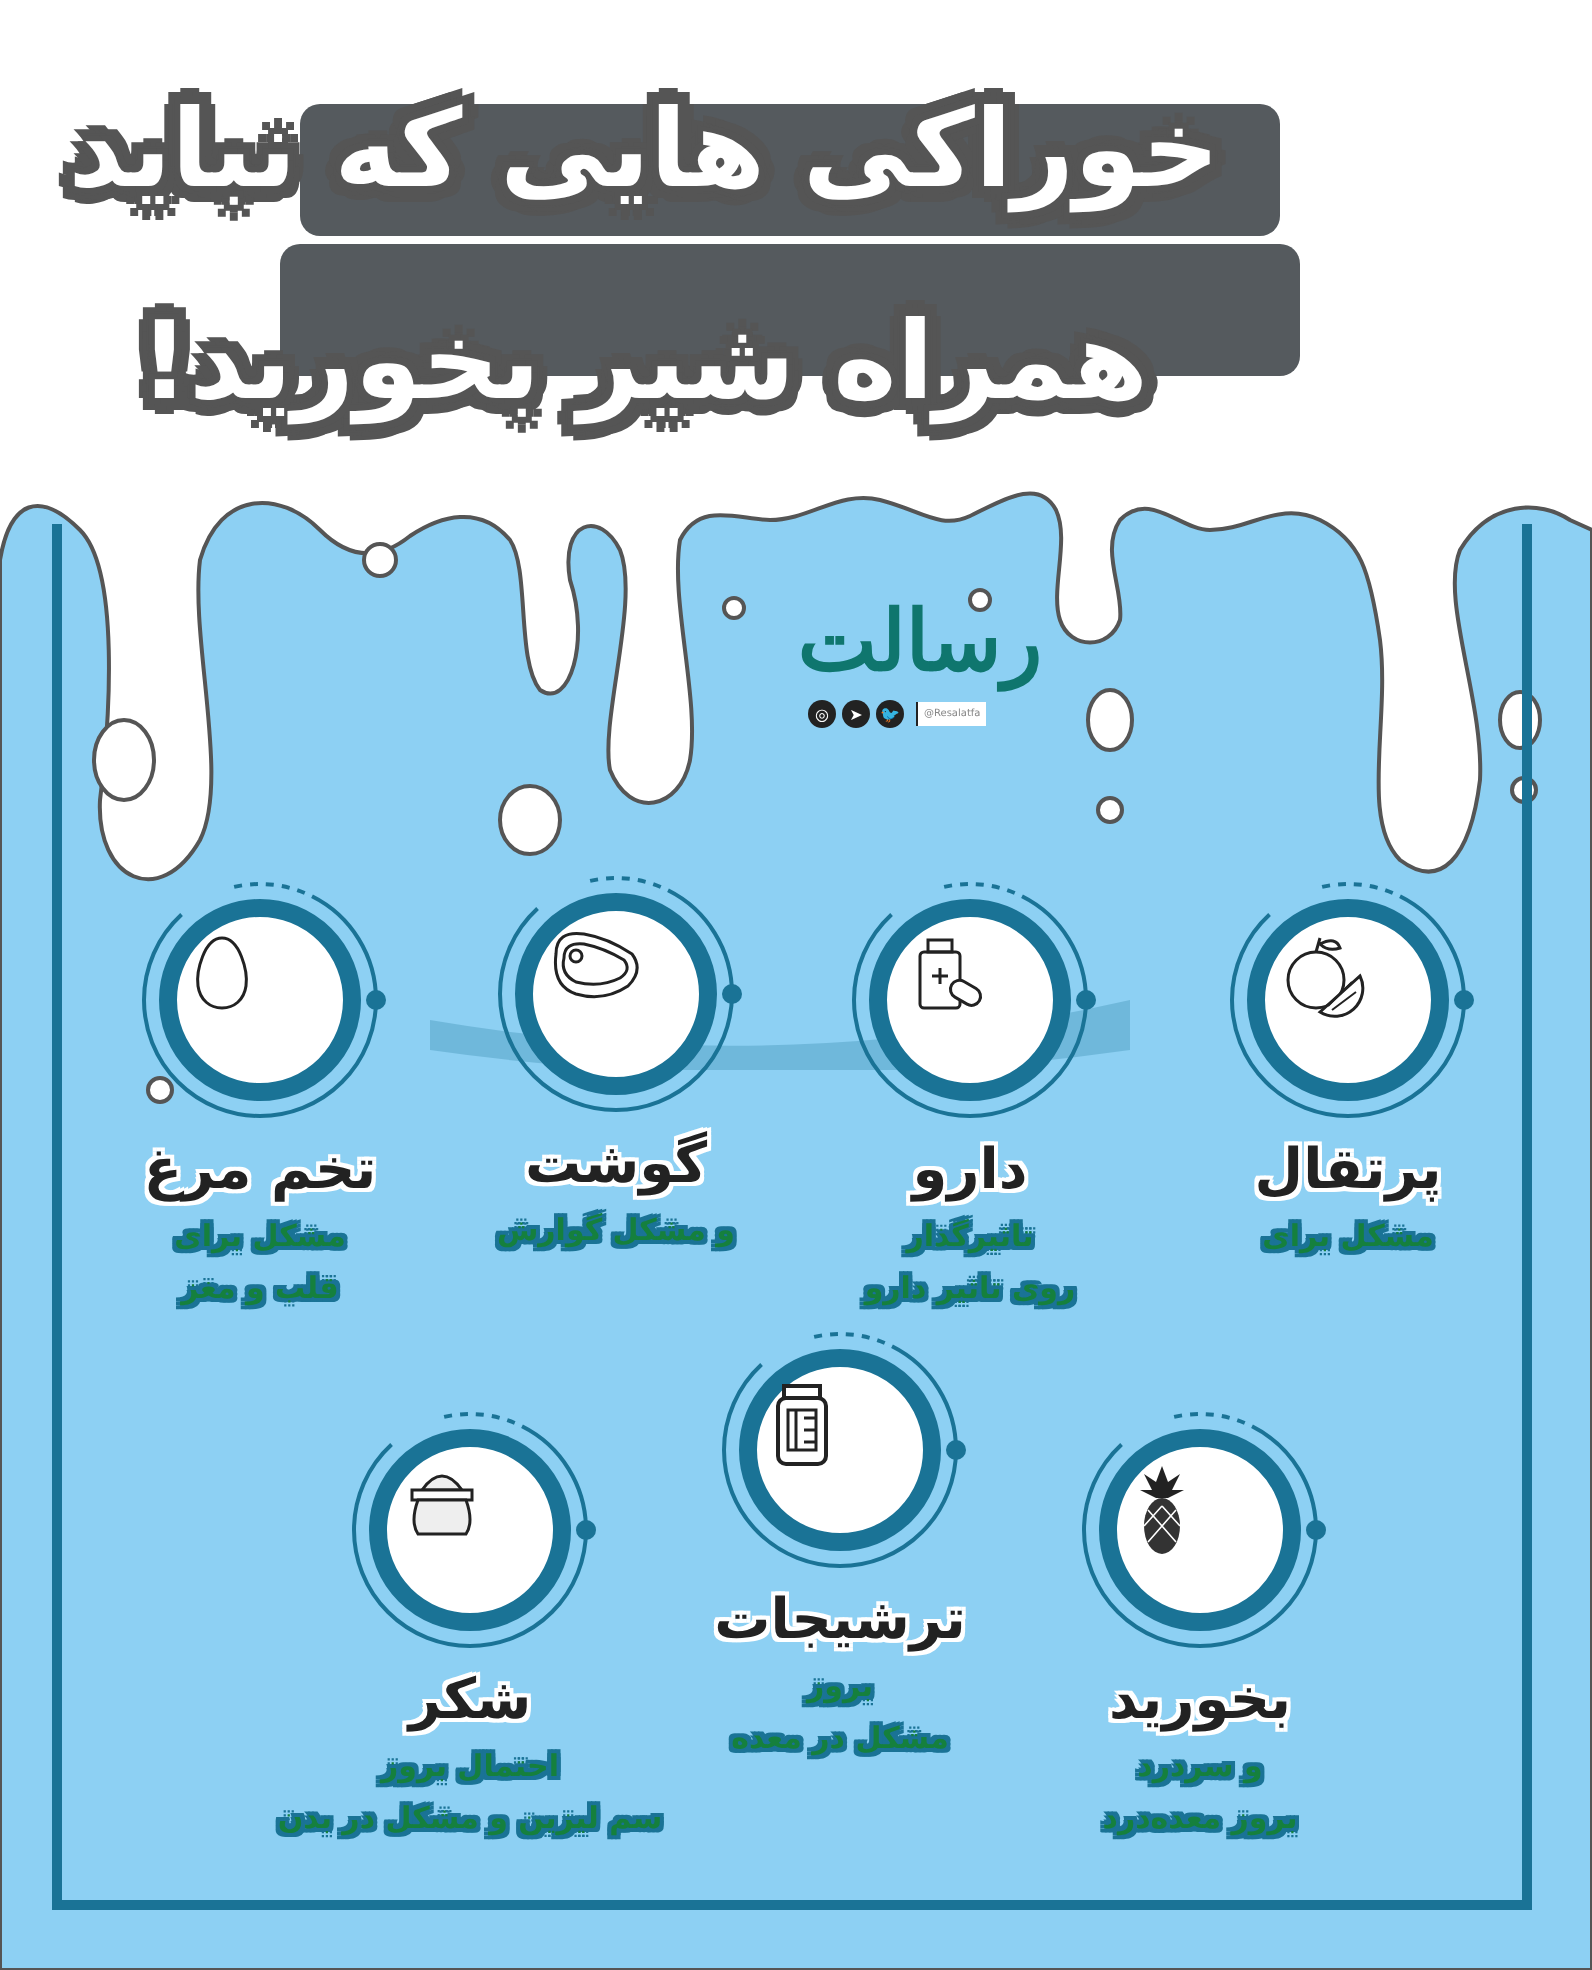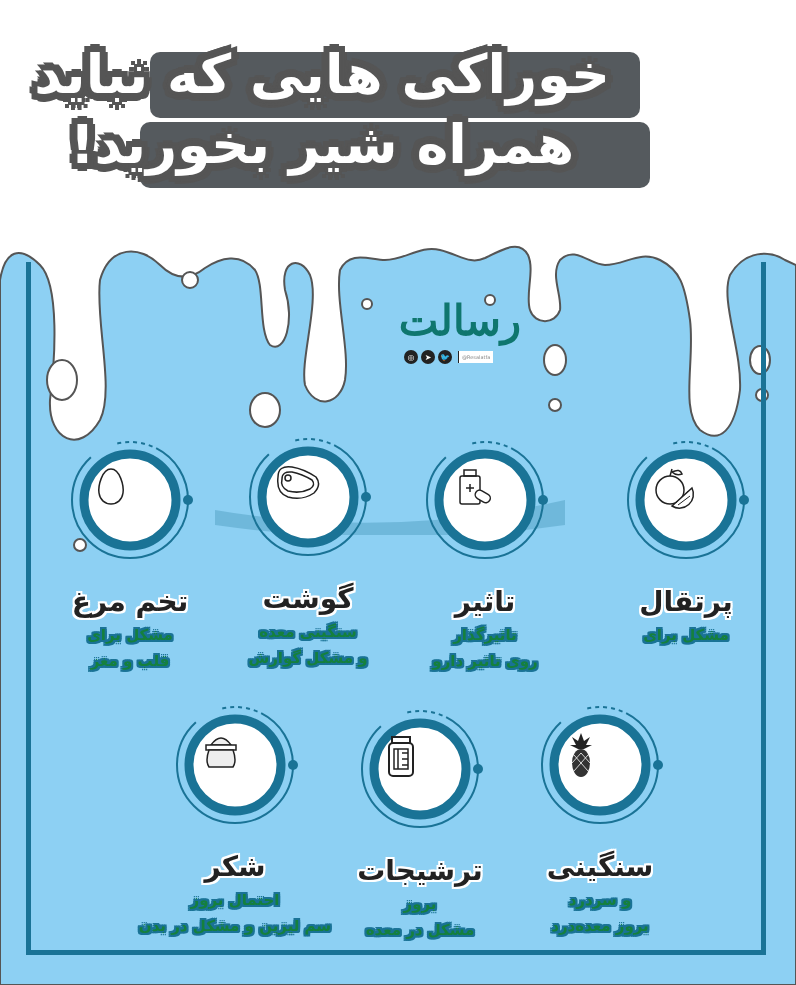--- a/index.html
+++ b/index.html
@@ -52,40 +52,40 @@
   .item {
     position:absolute; width:180px; direction:rtl; text-align:center;
   }
   .ring-area { position:relative; width:130px; height:130px; margin:0 auto; }
   .ring-area svg { position:absolute; left:0; top:0; }
   .icon-box {
     position:absolute; left:31px; top:31px; width:68px; height:68px;
     display:flex; align-items:center; justify-content:center;
   }
   .name {
-    font-weight:bold; font-size:28px; color:#222; margin-top:17px; line-height:40px;
+    font-weight:bold; font-size:28px; color:#222; margin-top:0px; line-height:40px;
     text-shadow: 2px 2px 0 #fff, -2px -2px 0 #fff, 2px -2px 0 #fff, -2px 2px 0 #fff, 0 2px 0 #fff, 0 -2px 0 #fff, 2px 0 0 #fff, -2px 0 0 #fff;
   }
   .desc {
     font-weight:bold; font-size:15px; color:#15803d; line-height:26px;
     text-shadow: 2px 2px 0 #1a7396, -2px -2px 0 #1a7396, 2px -2px 0 #1a7396, -2px 2px 0 #1a7396, 0 2px 0 #1a7396, 0 -2px 0 #1a7396, 2px 0 0 #1a7396, -2px 0 0 #1a7396;
   }
   .watermark {
     position:absolute; left:215px; top:455px; width:350px; height:80px;
     opacity:0.25;
   }
 </style>
 </head>
 <body>
 
 <div class="title-wrap">
   <div class="title-bg" style="left:150px;top:12px;width:490px;height:66px;"></div>
   <div class="title-bg" style="left:140px;top:82px;width:510px;height:66px;"></div>
   <span class="title-line" style="position:relative;">خوراکی هایی که نباید</span>
-  <span class="title-line" style="position:relative;">همراه شیر بخورید!</span>
+  <span class="title-line" style="position:relative;margin-top:36px;">همراه شیر بخورید!</span>
 </div>
 
 <svg class="milk" width="796" height="745" viewBox="0 0 796 745">
   <path d="M0,745 L0,40 C5,10 20,5 40,25 C60,45 55,120 50,160 C48,200 80,215 100,180 C115,150 95,80 100,40 C110,5 140,5 160,25 C175,40 190,40 205,28 C220,18 240,12 255,30 C265,45 258,90 270,105 C285,115 295,80 285,50 C280,20 300,15 310,35 C320,60 300,120 305,145 C315,170 340,165 345,140 C350,110 335,60 340,30 C350,10 370,20 385,20 C405,20 420,5 440,10 C460,15 470,25 485,18 C505,8 520,0 528,15 C535,30 525,55 530,70 C535,85 555,85 560,70 C562,55 550,35 560,20 C575,5 590,25 605,25 C625,25 640,10 660,20 C680,30 685,45 690,80 C695,120 680,170 700,190 C720,205 735,190 740,150 C742,110 720,60 730,35 C745,10 770,10 785,20 L796,25 L796,745 Z" fill="#8dd0f3" stroke="#555" stroke-width="2"></path>
   <ellipse cx="62" cy="140" rx="15" ry="20" fill="#fff" stroke="#555" stroke-width="2"></ellipse>
   <circle cx="80" cy="305" r="6" fill="#fff" stroke="#555" stroke-width="2"></circle>
   <ellipse cx="265" cy="170" rx="15" ry="17" fill="#fff" stroke="#555" stroke-width="2"></ellipse>
   <circle cx="190" cy="40" r="8" fill="#fff" stroke="#555" stroke-width="2"></circle>
   <circle cx="490" cy="60" r="5" fill="#fff" stroke="#555" stroke-width="2"></circle>
   <ellipse cx="555" cy="120" rx="11" ry="15" fill="#fff" stroke="#555" stroke-width="2"></ellipse>
@@ -103,21 +103,21 @@
   <span class="soc">◎</span>
   <span class="soc">➤</span>
   <span class="soc">🐦</span>
   <span class="handle">@Resalatfa</span>
 </div>
 
 <svg class="watermark" viewBox="0 0 350 80">
   <path d="M0,55 Q175,85 350,45 L350,70 Q175,95 0,70 Z" fill="#1a7396"></path>
 </svg>
 
-<div class="item" style="left:596px;top:435px;">
+<div class="item" style="left:584px;top:435px;">
   <div class="ring-area">
     <svg width="130" height="130">
       <circle cx="65" cy="65" r="58" fill="none" stroke="#1a7396" stroke-width="2" stroke-dasharray="230 30 4 4 4 4 4 4 4 4 4 4"></circle>
       <circle cx="65" cy="65" r="46" fill="#fff" stroke="#1a7396" stroke-width="9"></circle>
       <circle cx="123" cy="65" r="5" fill="#1a7396"></circle>
     </svg>
     <div class="icon-box">
       <svg width="44" height="44" viewBox="0 0 44 44">
           <circle cx="18" cy="24" r="14" fill="none" stroke="#222" stroke-width="1.5"></circle>
           <path d="M18,10 L20,3 M20,6 Q28,2 30,8 Q24,10 20,6" fill="none" stroke="#222" stroke-width="1.5"></path>
@@ -139,42 +139,41 @@
     </svg>
     <div class="icon-box">
       <svg width="44" height="44" viewBox="0 0 44 44">
           <rect x="13" y="4" width="12" height="6" fill="none" stroke="#222" stroke-width="1.5"></rect>
           <rect x="9" y="10" width="20" height="28" rx="2" fill="none" stroke="#222" stroke-width="1.5"></rect>
           <path d="M15,22 h8 M19,18 v8" stroke="#222" stroke-width="1.5"></path>
           <rect x="24" y="26" width="16" height="9" rx="4.5" fill="#fff" stroke="#222" stroke-width="1.5" transform="rotate(30 32 30)"></rect>
         </svg>
     </div>
   </div>
-  <div class="name">تاثیر</div>
+  <div class="name">دارو</div>
   <div class="desc">تاثیرگذار</div>
   <div class="desc">روی تاثیر دارو</div>
 </div>
 
 <div class="item" style="left:218px;top:432px;">
   <div class="ring-area">
     <svg width="130" height="130">
       <circle cx="65" cy="65" r="58" fill="none" stroke="#1a7396" stroke-width="2" stroke-dasharray="230 30 4 4 4 4 4 4 4 4 4 4"></circle>
       <circle cx="65" cy="65" r="46" fill="#fff" stroke="#1a7396" stroke-width="9"></circle>
       <circle cx="123" cy="65" r="5" fill="#1a7396"></circle>
     </svg>
     <div class="icon-box">
       <svg width="48" height="40" viewBox="0 0 48 40">
           <path d="M4,14 Q4,2 18,4 Q30,6 42,14 Q48,22 40,30 Q28,38 14,34 Q2,30 4,14 Z" fill="none" stroke="#222" stroke-width="1.5"></path>
           <path d="M8,16 Q8,8 18,9 Q28,11 38,17 Q42,22 36,26 Q26,31 14,28 Q6,24 8,16 Z" fill="none" stroke="#222" stroke-width="1.5"></path>
           <circle cx="14" cy="15" r="3" fill="none" stroke="#222" stroke-width="1.5"></circle>
         </svg>
     </div>
   </div>
   <div class="name">گوشت</div>
-  <div class="desc">سنگینی معده</div>
   <div class="desc">و مشکل گوارش</div>
 </div>
 
 <div class="item" style="left:40px;top:435px;">
   <div class="ring-area">
     <svg width="130" height="130">
       <circle cx="65" cy="65" r="58" fill="none" stroke="#1a7396" stroke-width="2" stroke-dasharray="230 30 4 4 4 4 4 4 4 4 4 4"></circle>
       <circle cx="65" cy="65" r="46" fill="#fff" stroke="#1a7396" stroke-width="9"></circle>
       <circle cx="123" cy="65" r="5" fill="#1a7396"></circle>
     </svg>
@@ -197,26 +196,26 @@
       <circle cx="123" cy="65" r="5" fill="#1a7396"></circle>
     </svg>
     <div class="icon-box">
       <svg width="30" height="48" viewBox="0 0 30 48">
           <path d="M15,2 L12,10 L6,6 L10,14 L4,14 L12,18 L18,18 L26,14 L20,14 L24,6 L18,10 Z" fill="#222"></path>
           <ellipse cx="15" cy="32" rx="9" ry="14" fill="#333"></ellipse>
           <path d="M8,24 L22,40 M22,24 L8,40 M6,32 L15,22 M24,32 L15,22" stroke="#fff" stroke-width="0.8"></path>
         </svg>
     </div>
   </div>
-  <div class="name">سنگینی</div>
+  <div class="name">بخورید</div>
   <div class="desc">و سردرد</div>
   <div class="desc">بروز معده‌درد</div>
 </div>
 
-<div class="item" style="left:330px;top:704px;">
+<div class="item" style="left:330px;top:660px;">
   <div class="ring-area">
     <svg width="130" height="130">
       <circle cx="65" cy="65" r="58" fill="none" stroke="#1a7396" stroke-width="2" stroke-dasharray="230 30 4 4 4 4 4 4 4 4 4 4"></circle>
       <circle cx="65" cy="65" r="46" fill="#fff" stroke="#1a7396" stroke-width="9"></circle>
       <circle cx="123" cy="65" r="5" fill="#1a7396"></circle>
     </svg>
     <div class="icon-box">
       <svg width="30" height="44" viewBox="0 0 30 44">
           <rect x="6" y="2" width="18" height="6" fill="none" stroke="#222" stroke-width="2"></rect>
           <rect x="3" y="8" width="24" height="33" rx="4" fill="none" stroke="#222" stroke-width="2"></rect>

